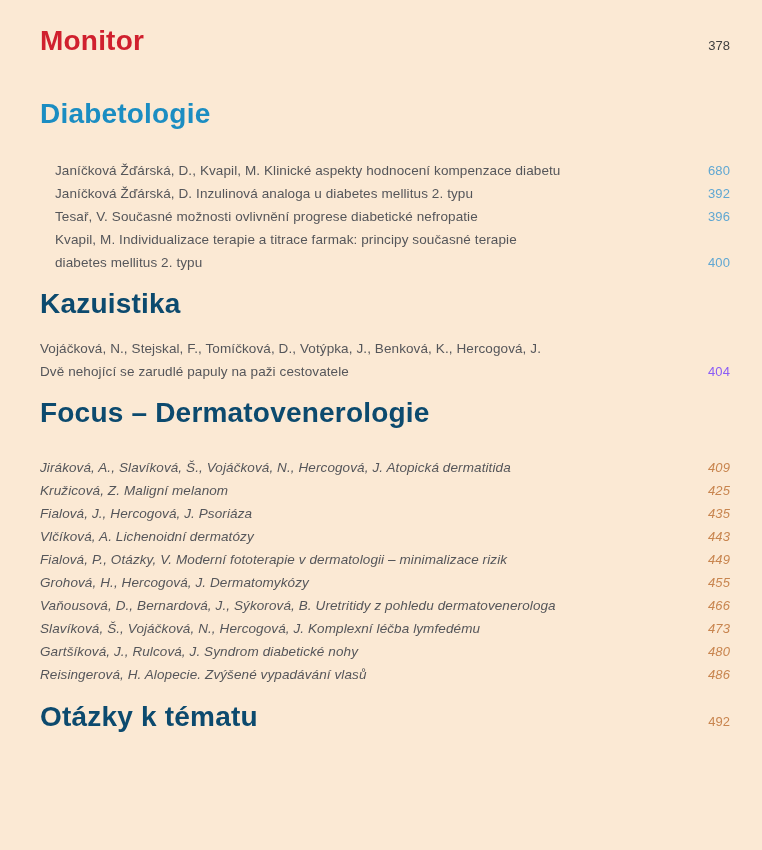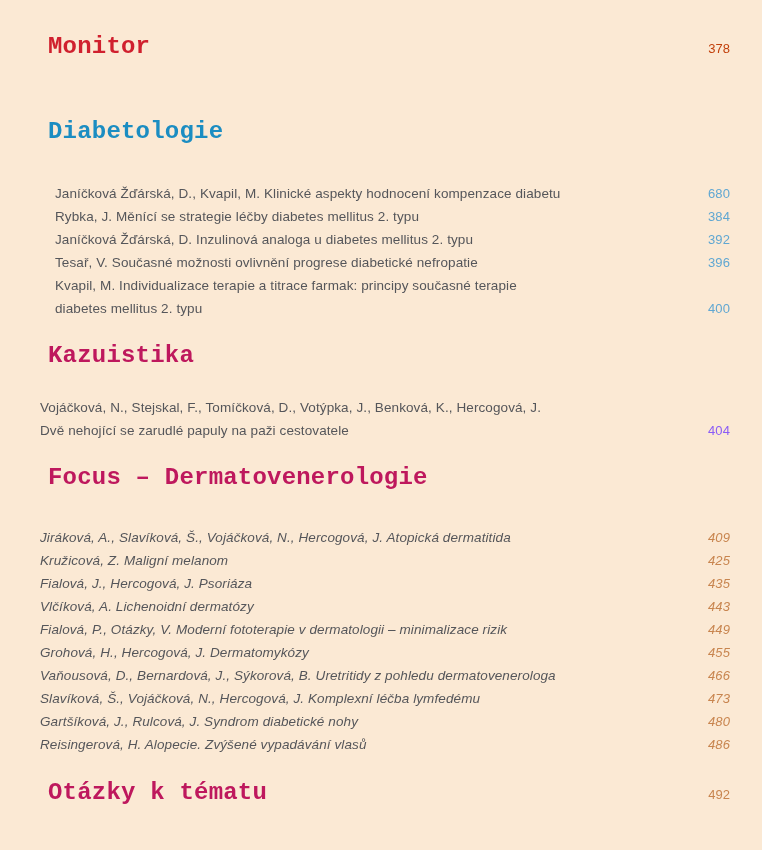--- a/index.html
+++ b/index.html
@@ -15,36 +15,36 @@
     width: 762px;
     height: 850px;
     padding: 26px 32px 0 40px;
   }
   .heading-row {
     display: flex;
     align-items: baseline;
     justify-content: space-between;
   }
   h1 {
-    margin: 8px;
-    font-family: Liberation Mono, monospace;
+    margin: 0;
+    font-family: Liberation Sans, sans-serif;
     font-weight: bold;
-    font-size: 24px;
+    font-size: 28px;
     line-height: 1.05;
     letter-spacing: 0.2px;
   }
   .h-red    { color: #d0202e; }
   .h-blue   { color: #1b8dc2; }
-  .h-orange { color: #be185d; }
+  .h-orange { color: #0c4a6e; }
 
   .pagenum {
     font-size: 13px;
     white-space: nowrap;
   }
-  .pn-red    { color: #c2410c; }
+  .pn-red    { color: #404040; }
   .pn-blue   { color: #60a7d2; }
   .pn-orangered { color: #8b5cf6; }
   .pn-tan    { color: #c8854f; }
 
   .toc-list { margin: 0; }
   .row {
     display: flex;
     justify-content: space-between;
     align-items: baseline;
     font-size: 13.5px;
@@ -72,24 +72,20 @@
     <span class="pagenum pn-red">378</span>
   </div>
 
   <div class="heading-row sec-diab-head">
     <h1 class="h-blue">Diabetologie</h1>
   </div>
   <div class="toc-list sec-diab-list">
     <div class="row">
       <span class="txt">Janíčková Žďárská, D., Kvapil, M. Klinické aspekty hodnocení kompenzace diabetu</span>
       <span class="pagenum pn-blue">680</span>
-    </div>
-    <div class="row">
-      <span class="txt">Rybka, J. Měnící se strategie léčby diabetes mellitus 2. typu</span>
-      <span class="pagenum pn-blue">384</span>
     </div>
     <div class="row">
       <span class="txt">Janíčková Žďárská, D. Inzulinová analoga u diabetes mellitus 2. typu</span>
       <span class="pagenum pn-blue">392</span>
     </div>
     <div class="row">
       <span class="txt">Tesař, V. Současné možnosti ovlivnění progrese diabetické nefropatie</span>
       <span class="pagenum pn-blue">396</span>
     </div>
     <div class="row">

